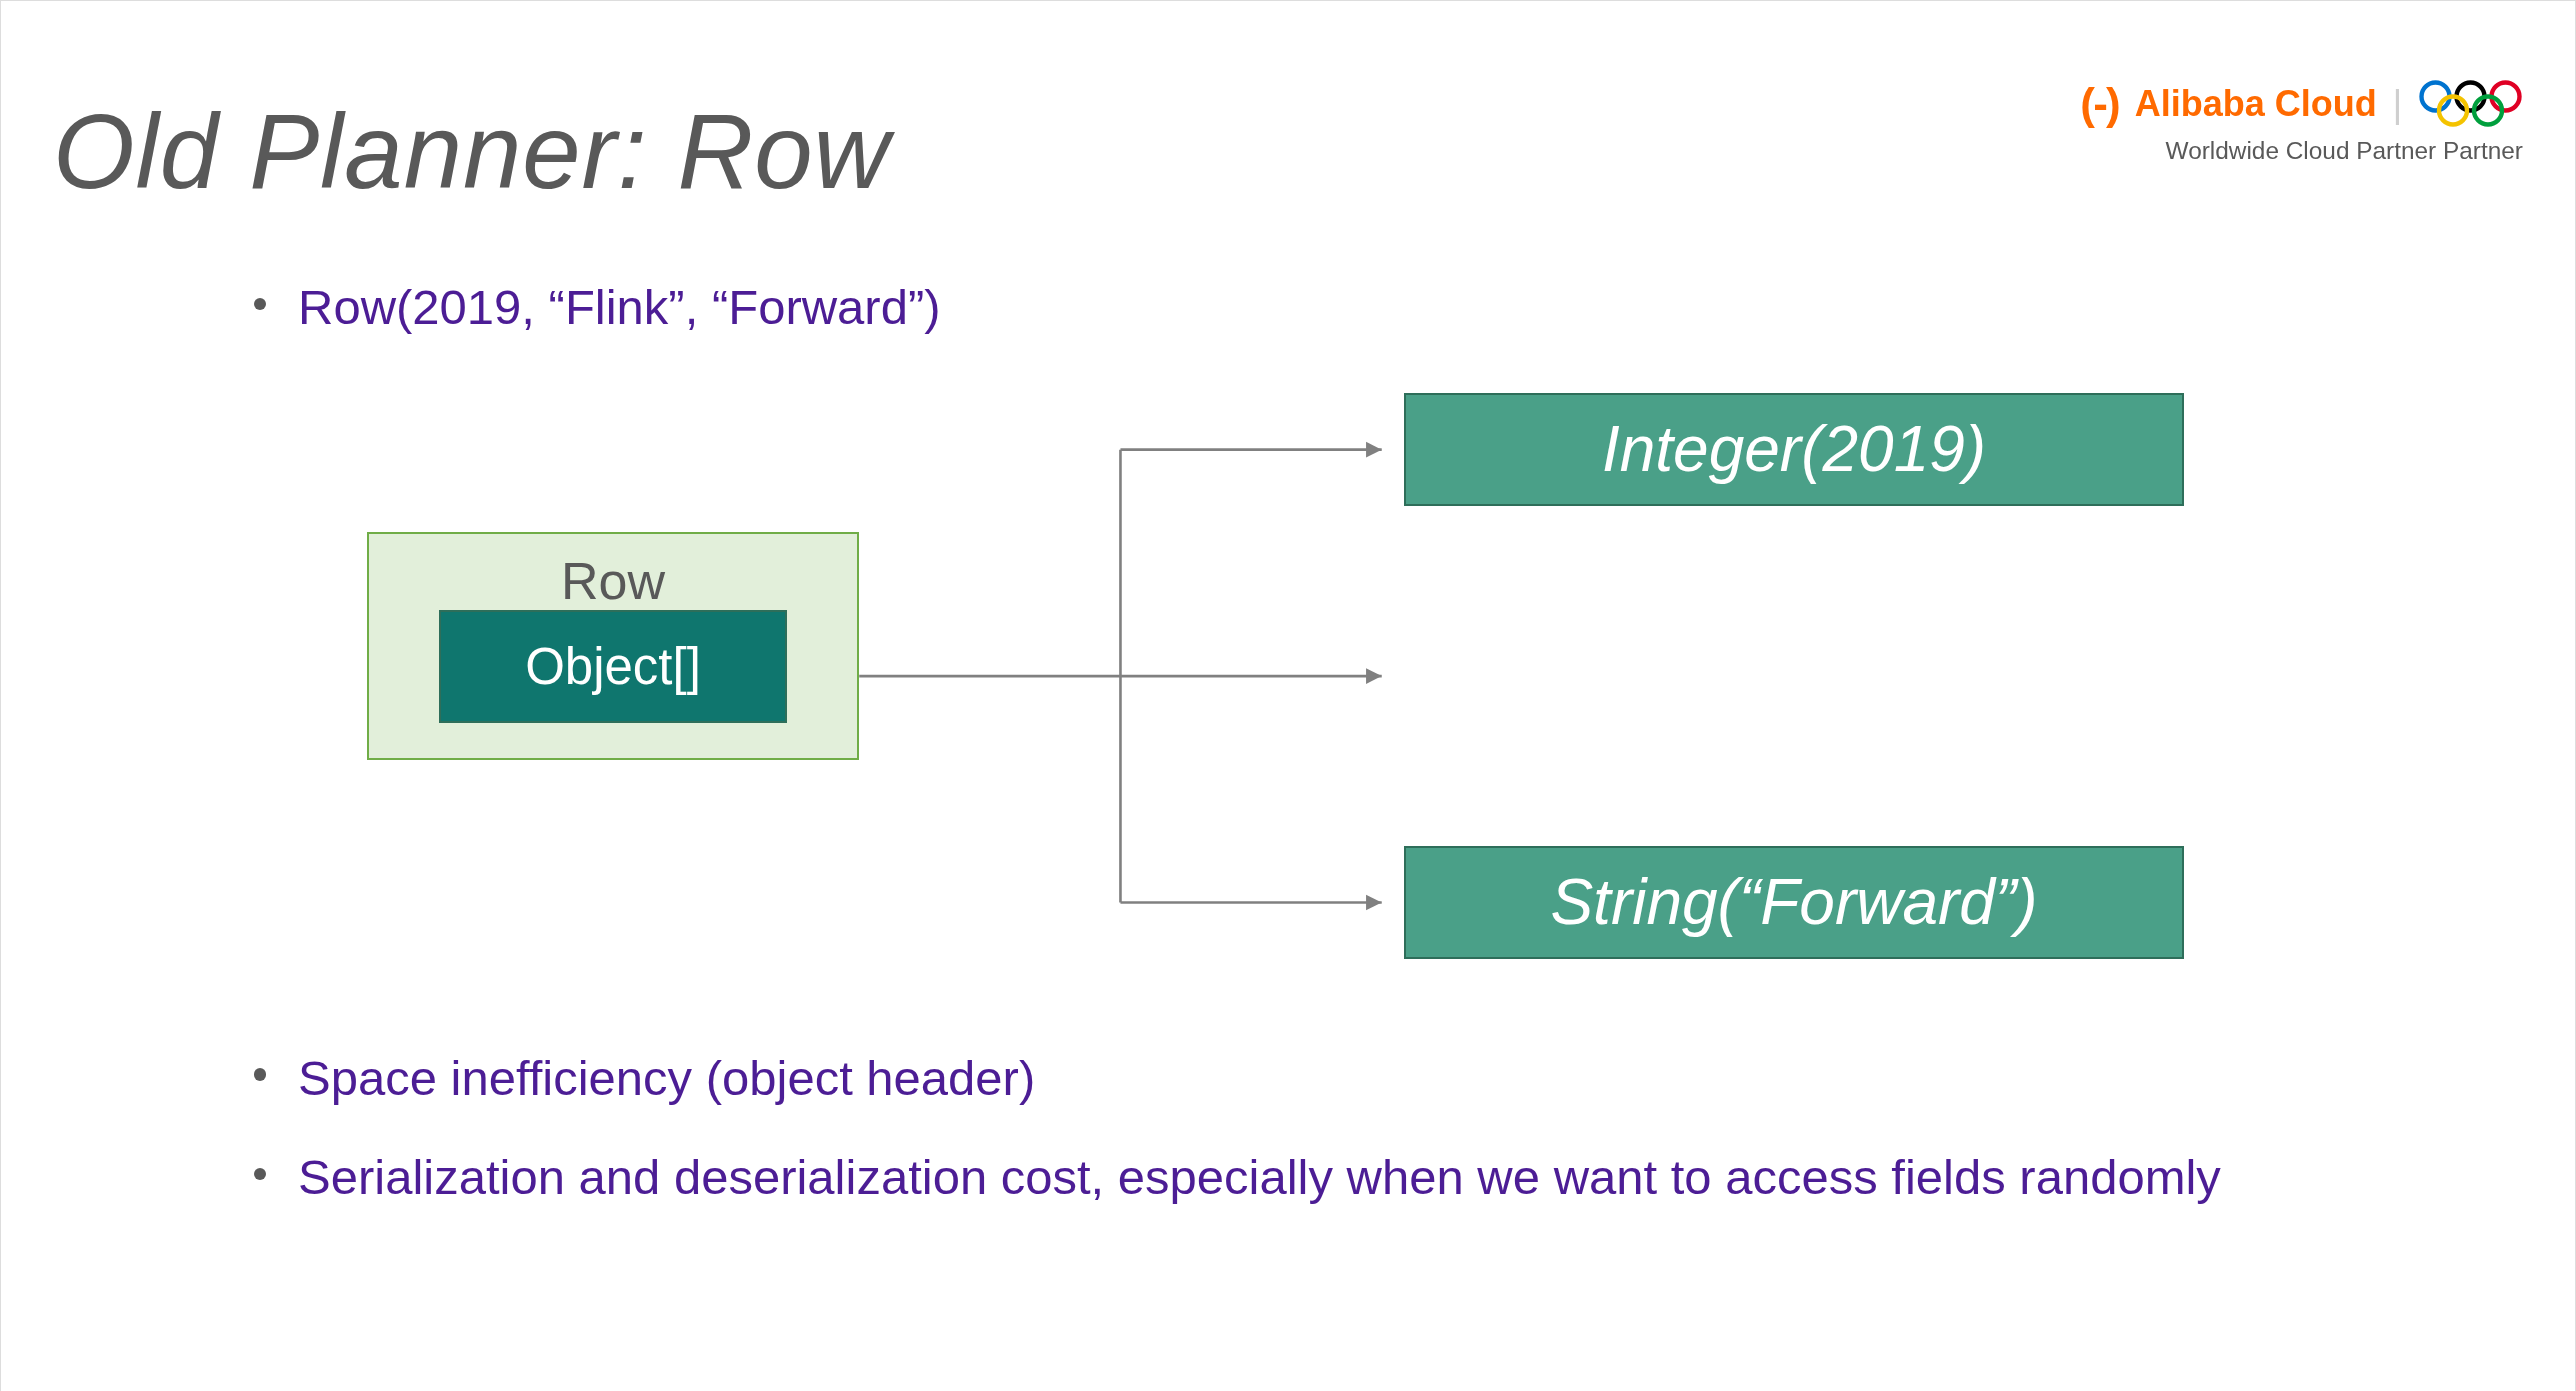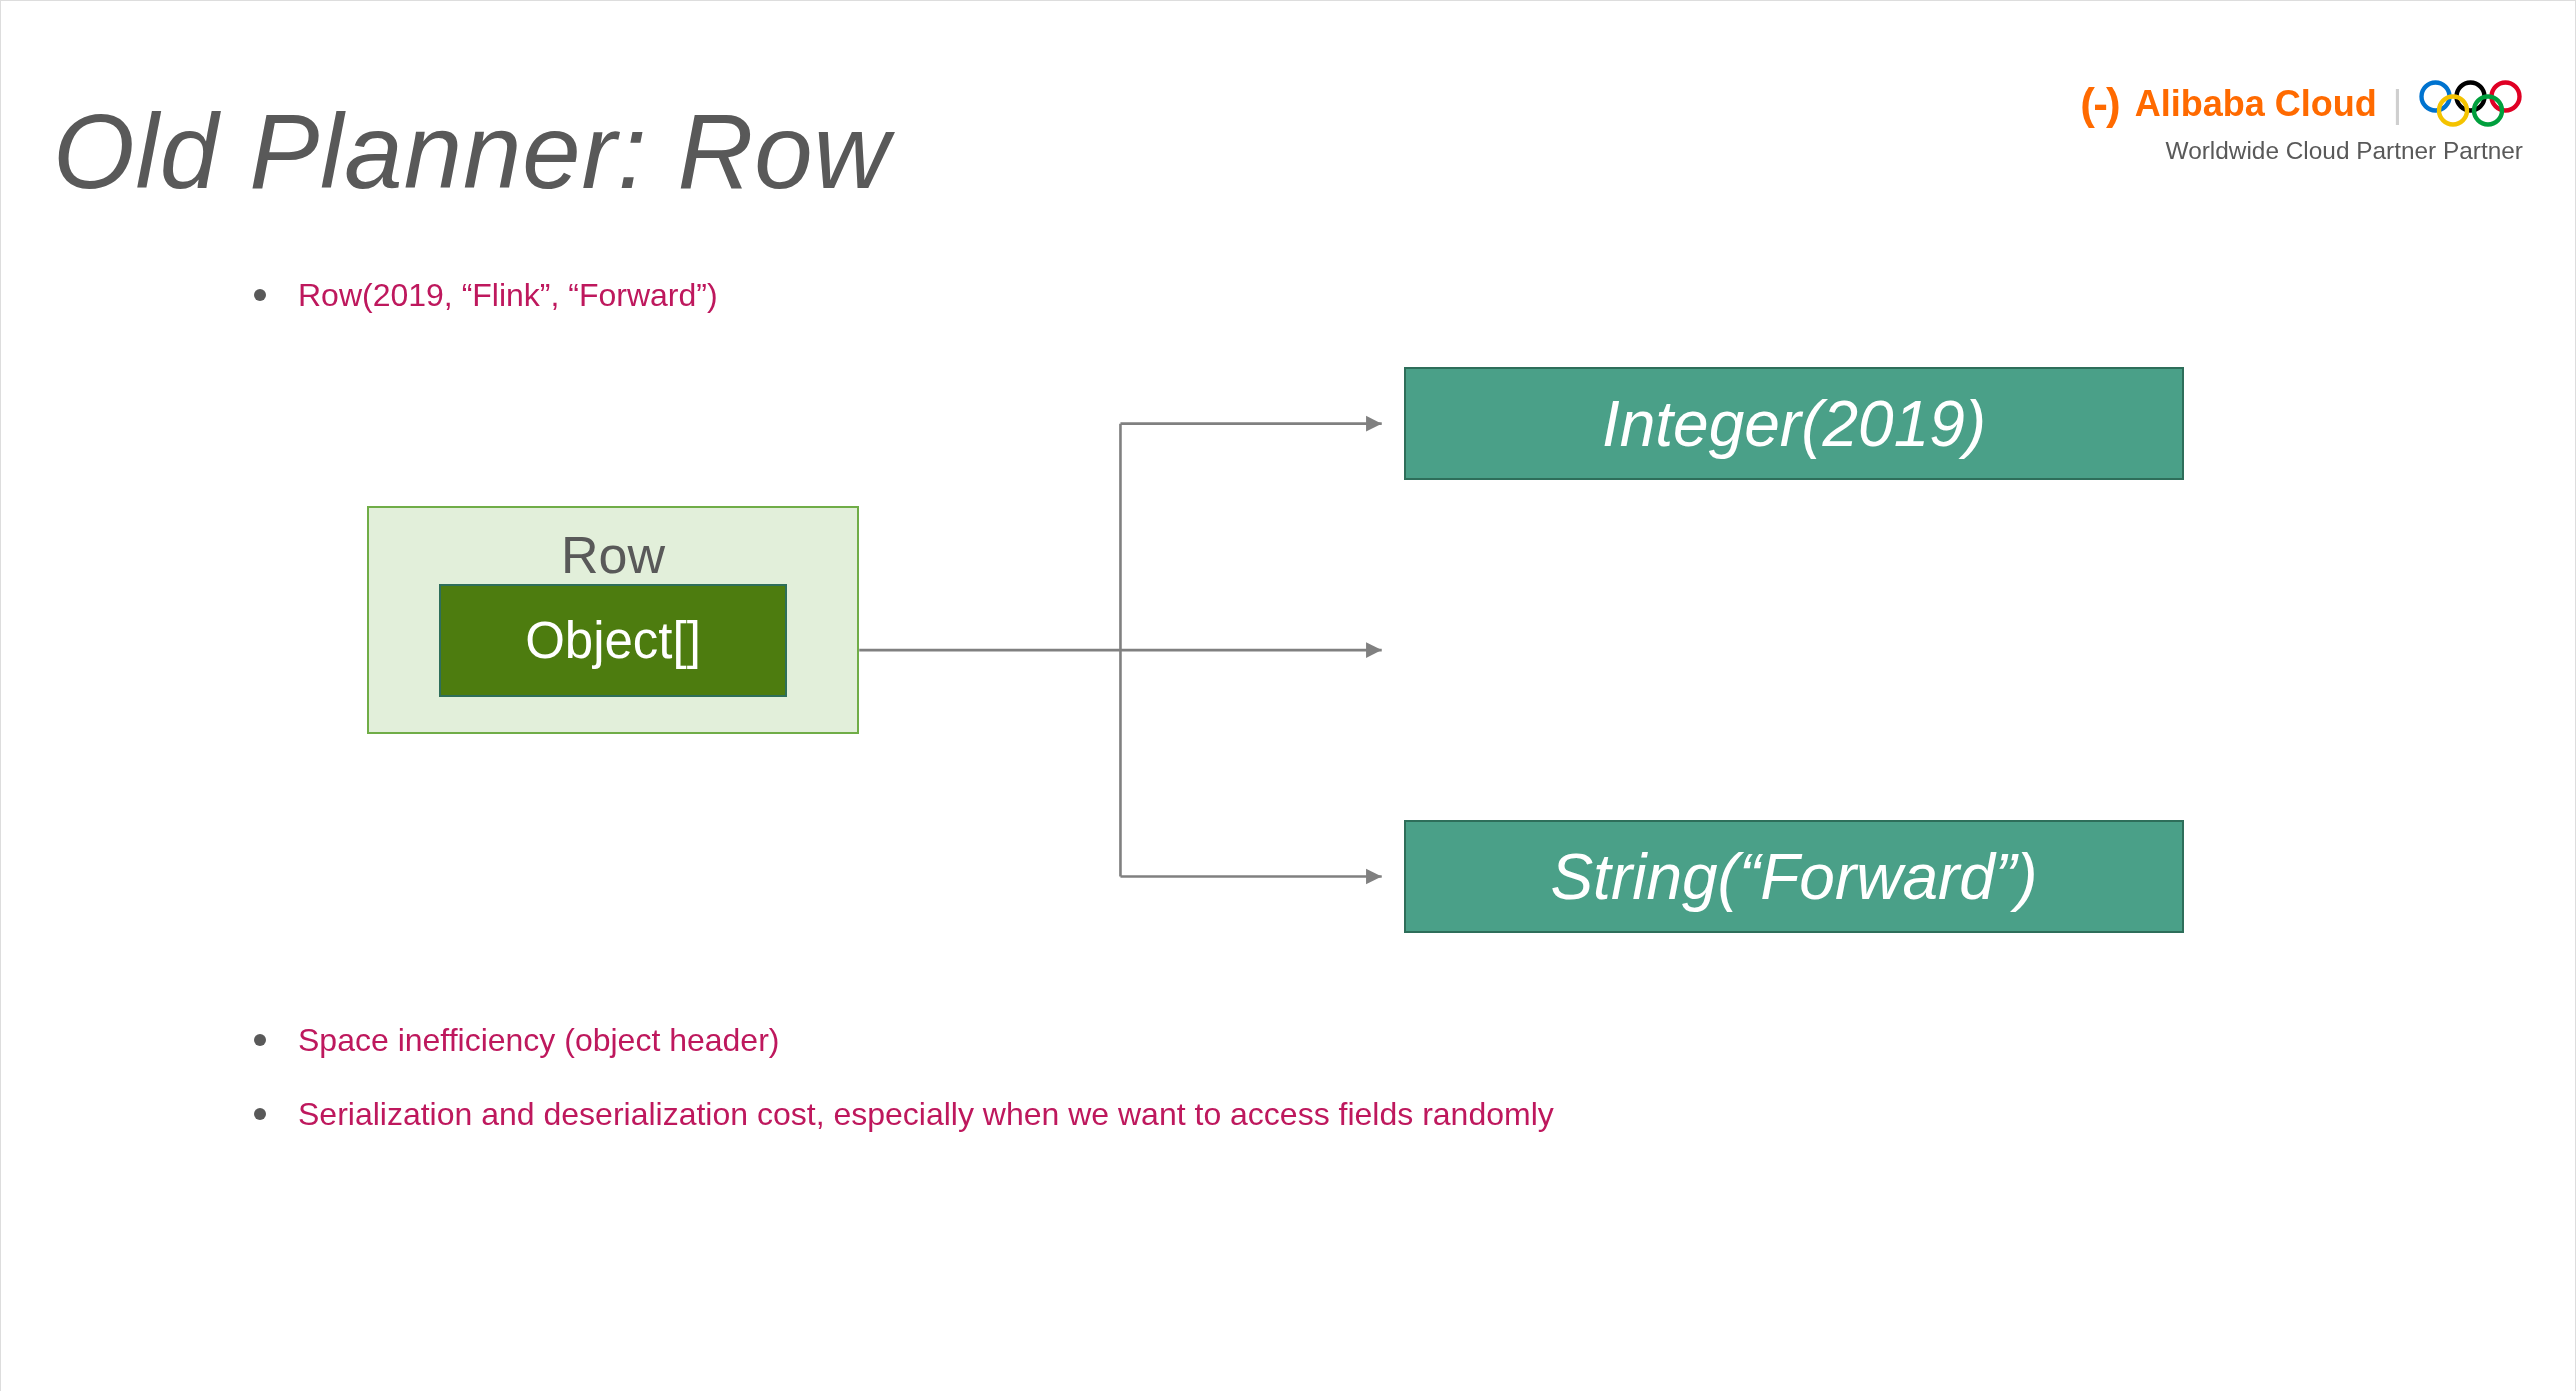--- a/index.html
+++ b/index.html
@@ -75,23 +75,23 @@
   }
   ul.top-bullets, ul.bottom-bullets {
     list-style: none;
     padding: 0;
     margin: 0;
   }
   ul.top-bullets > li,
   ul.bottom-bullets > li {
     position: relative;
     padding-left: 44px;
-    font-size: 32px;
+    font-size: 49px;
     line-height: 1.5;
-    color: #be185d;
+    color: #4c1d95;
     font-weight: 400;
   }
   ul.top-bullets > li::before,
   ul.bottom-bullets > li::before {
     content: "";
     position: absolute;
     left: 0;
     top: 0.55em;
     width: 12.2px;
     height: 12.2px;
@@ -124,21 +124,21 @@
     text-align: center;
     font-size: 52px;
     color: #595959;
   }
   .obj-box {
     position: absolute;
     left: 70px;
     bottom: 35px;
     width: 348px;
     height: 113px;
-    background: #4d7c0f;
+    background: #0f766e;
     border: 2.6px solid #2E6E5A;
     box-sizing: border-box;
     color: #ffffff;
     font-size: 51px;
     display: flex;
     align-items: center;
     justify-content: center;
   }
   .val-box {
     position: absolute;

